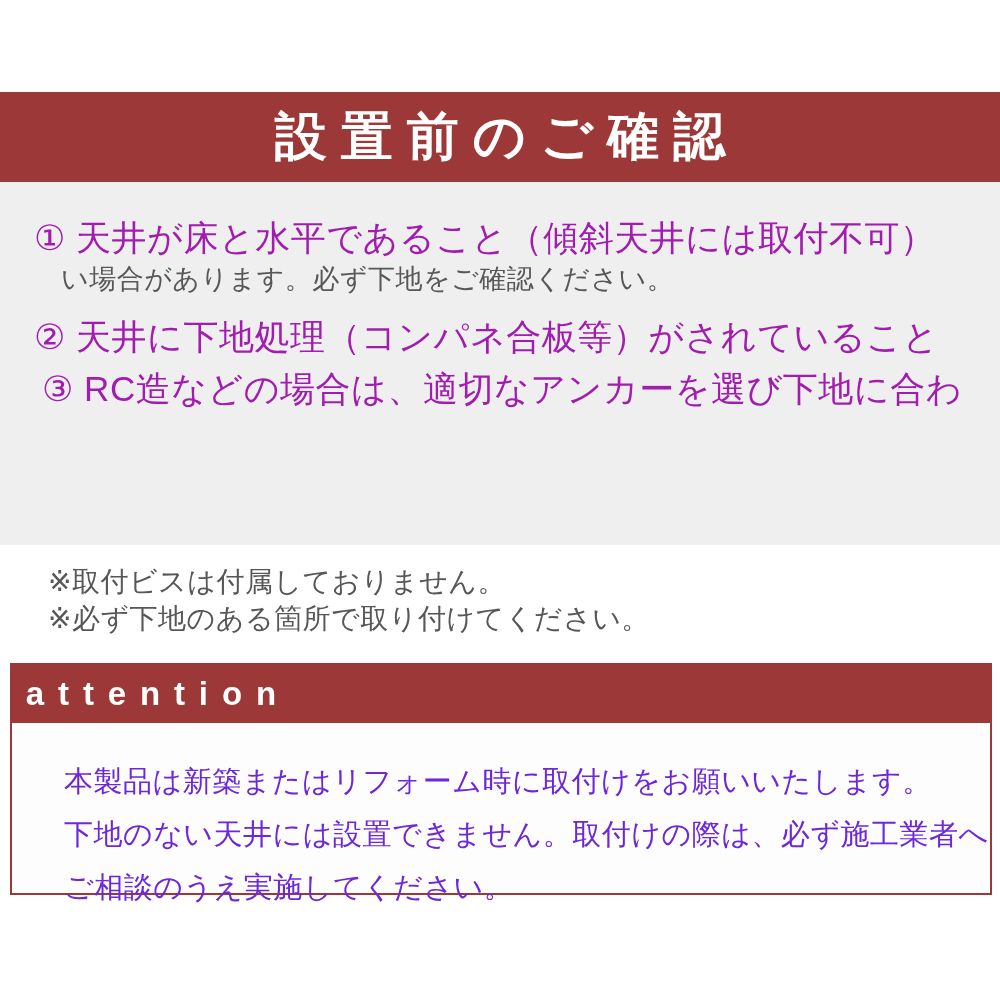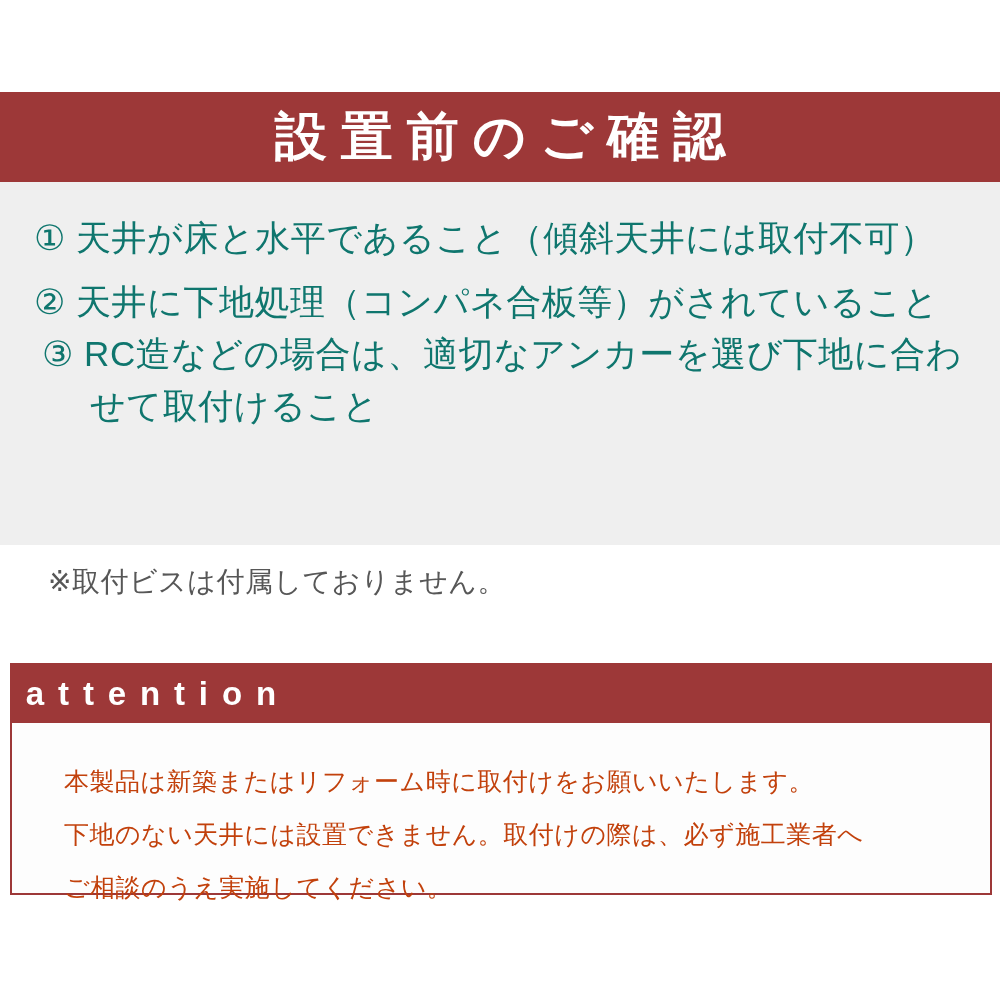--- a/index.html
+++ b/index.html
@@ -49,21 +49,21 @@
     top: 182px;
     width: 1000px;
     height: 363px;
     background: #efefef;
     box-sizing: border-box;
     padding: 32px 30px 0 34px;
   }
   .check-item {
     font-size: 35px;
     line-height: 48px;
-    color: #0f766e;
+    color: #a21caf;
     white-space: nowrap;
     letter-spacing: 0.5px;
   }
   .check-note {
     font-size: 27px;
     line-height: 35px;
     color: #575757;
     white-space: nowrap;
     letter-spacing: 0.5px;
   }
@@ -114,45 +114,46 @@
     font-size: 33px;
     font-weight: bold;
     letter-spacing: 0.42em;
     text-indent: 0.42em;
   }
   .attention-body {
     box-sizing: border-box;
     padding: 32px 40px 0 52px;
   }
   .attention-line {
-    font-size: 25px;
+    font-size: 29px;
     line-height: 53px;
-    color: #c2410c;
+    color: #6d28d9;
     white-space: nowrap;
     letter-spacing: 0.5px;
   }
 </style>
 </head>
 <body>
 
 <div class="canvas">
 
   <div class="top-banner">
     <div class="title">設置前のご確認</div>
   </div>
 
   <div class="gray-section">
     <div class="check-item">① 天井が床と水平であること（傾斜天井には取付不可）</div>
+    <div class="check-note note-wrap">い場合があります。必ず下地をご確認ください。</div>
     <div class="check-item item-2">② 天井に下地処理（コンパネ合板等）がされていること</div>
     <div class="check-item item-3">③ RC造などの場合は、適切なアンカーを選び下地に合わ</div>
-    <div class="check-item item-3-wrap">せて取付けること</div>
   </div>
 
   <div class="white-notes">
     <div class="plain-note">※取付ビスは付属しておりません。</div>
+    <div class="plain-note">※必ず下地のある箇所で取り付けてください。</div>
   </div>
 
   <div class="attention-box">
     <div class="attention-band">
       <div class="attention-label">attention</div>
     </div>
     <div class="attention-body">
       <div class="attention-line">本製品は新築またはリフォーム時に取付けをお願いいたします。</div>
       <div class="attention-line">下地のない天井には設置できません。取付けの際は、必ず施工業者へ</div>
       <div class="attention-line">ご相談のうえ実施してください。</div>

